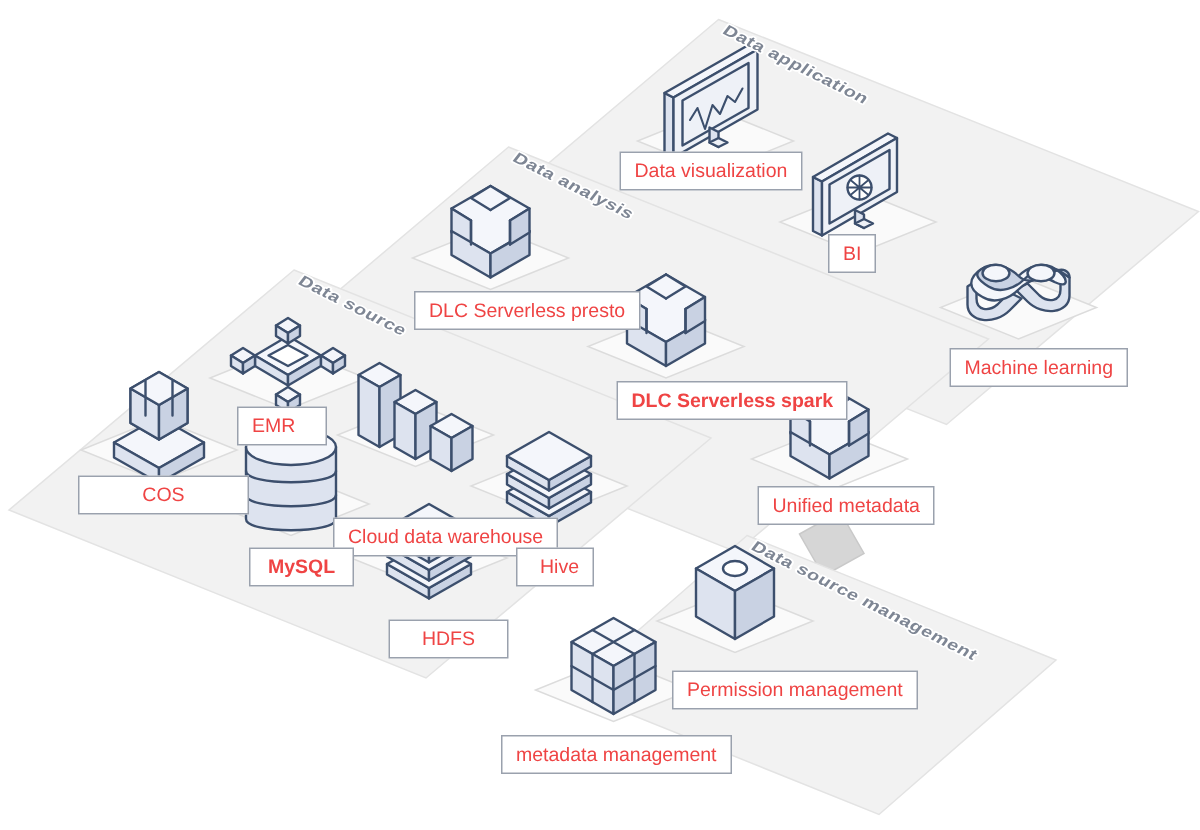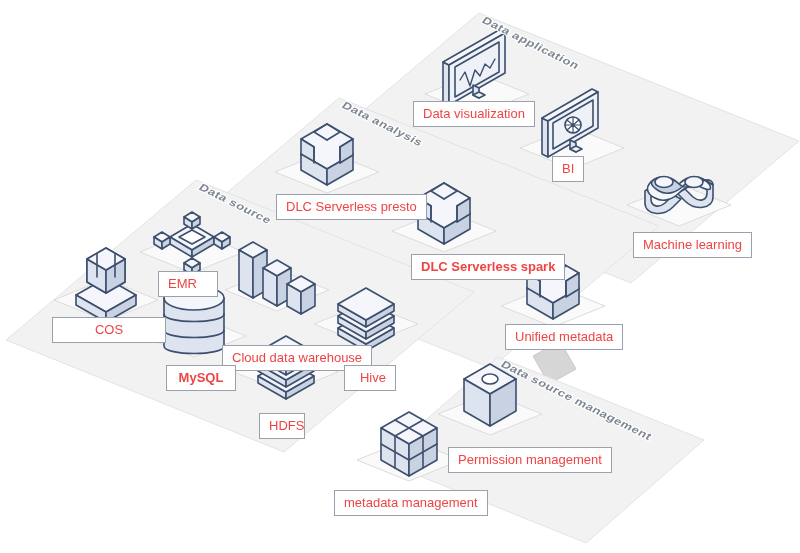--- a/index.html
+++ b/index.html
@@ -306,21 +306,21 @@
   <div class="lblbox" style="left:505px;top:324px;">Unified metadata</div>
 
   <div class="lblbox" style="left:52px;top:317px;width:114px;text-align:center;">COS</div>
 
   <div class="lblbox" style="left:158px;top:271px;width:60px;text-align:left;">EMR</div>
 
   <div class="lblbox" style="left:222px;top:316px;margin-top:29px;">Cloud data warehouse</div>
 
   <div class="lblbox" style="left:166px;top:365px;width:70px;text-align:center;font-weight:bold;">MySQL</div>
 
-  <div class="lblbox" style="left:259px;top:413px;width:46px;text-align:center;">HDFS</div>
+  <div class="lblbox" style="left:259px;top:413px;width:80px;text-align:center;">HDFS</div>
 
   <div class="lblbox" style="left:344px;top:365px;width:52px;text-align:right;">Hive</div>
 
   <div class="lblbox" style="left:334px;top:490px;">metadata management</div>
 
   <div class="lblbox" style="left:448px;top:447px;">Permission management</div>
 
 </div>
 
 </body></html>

